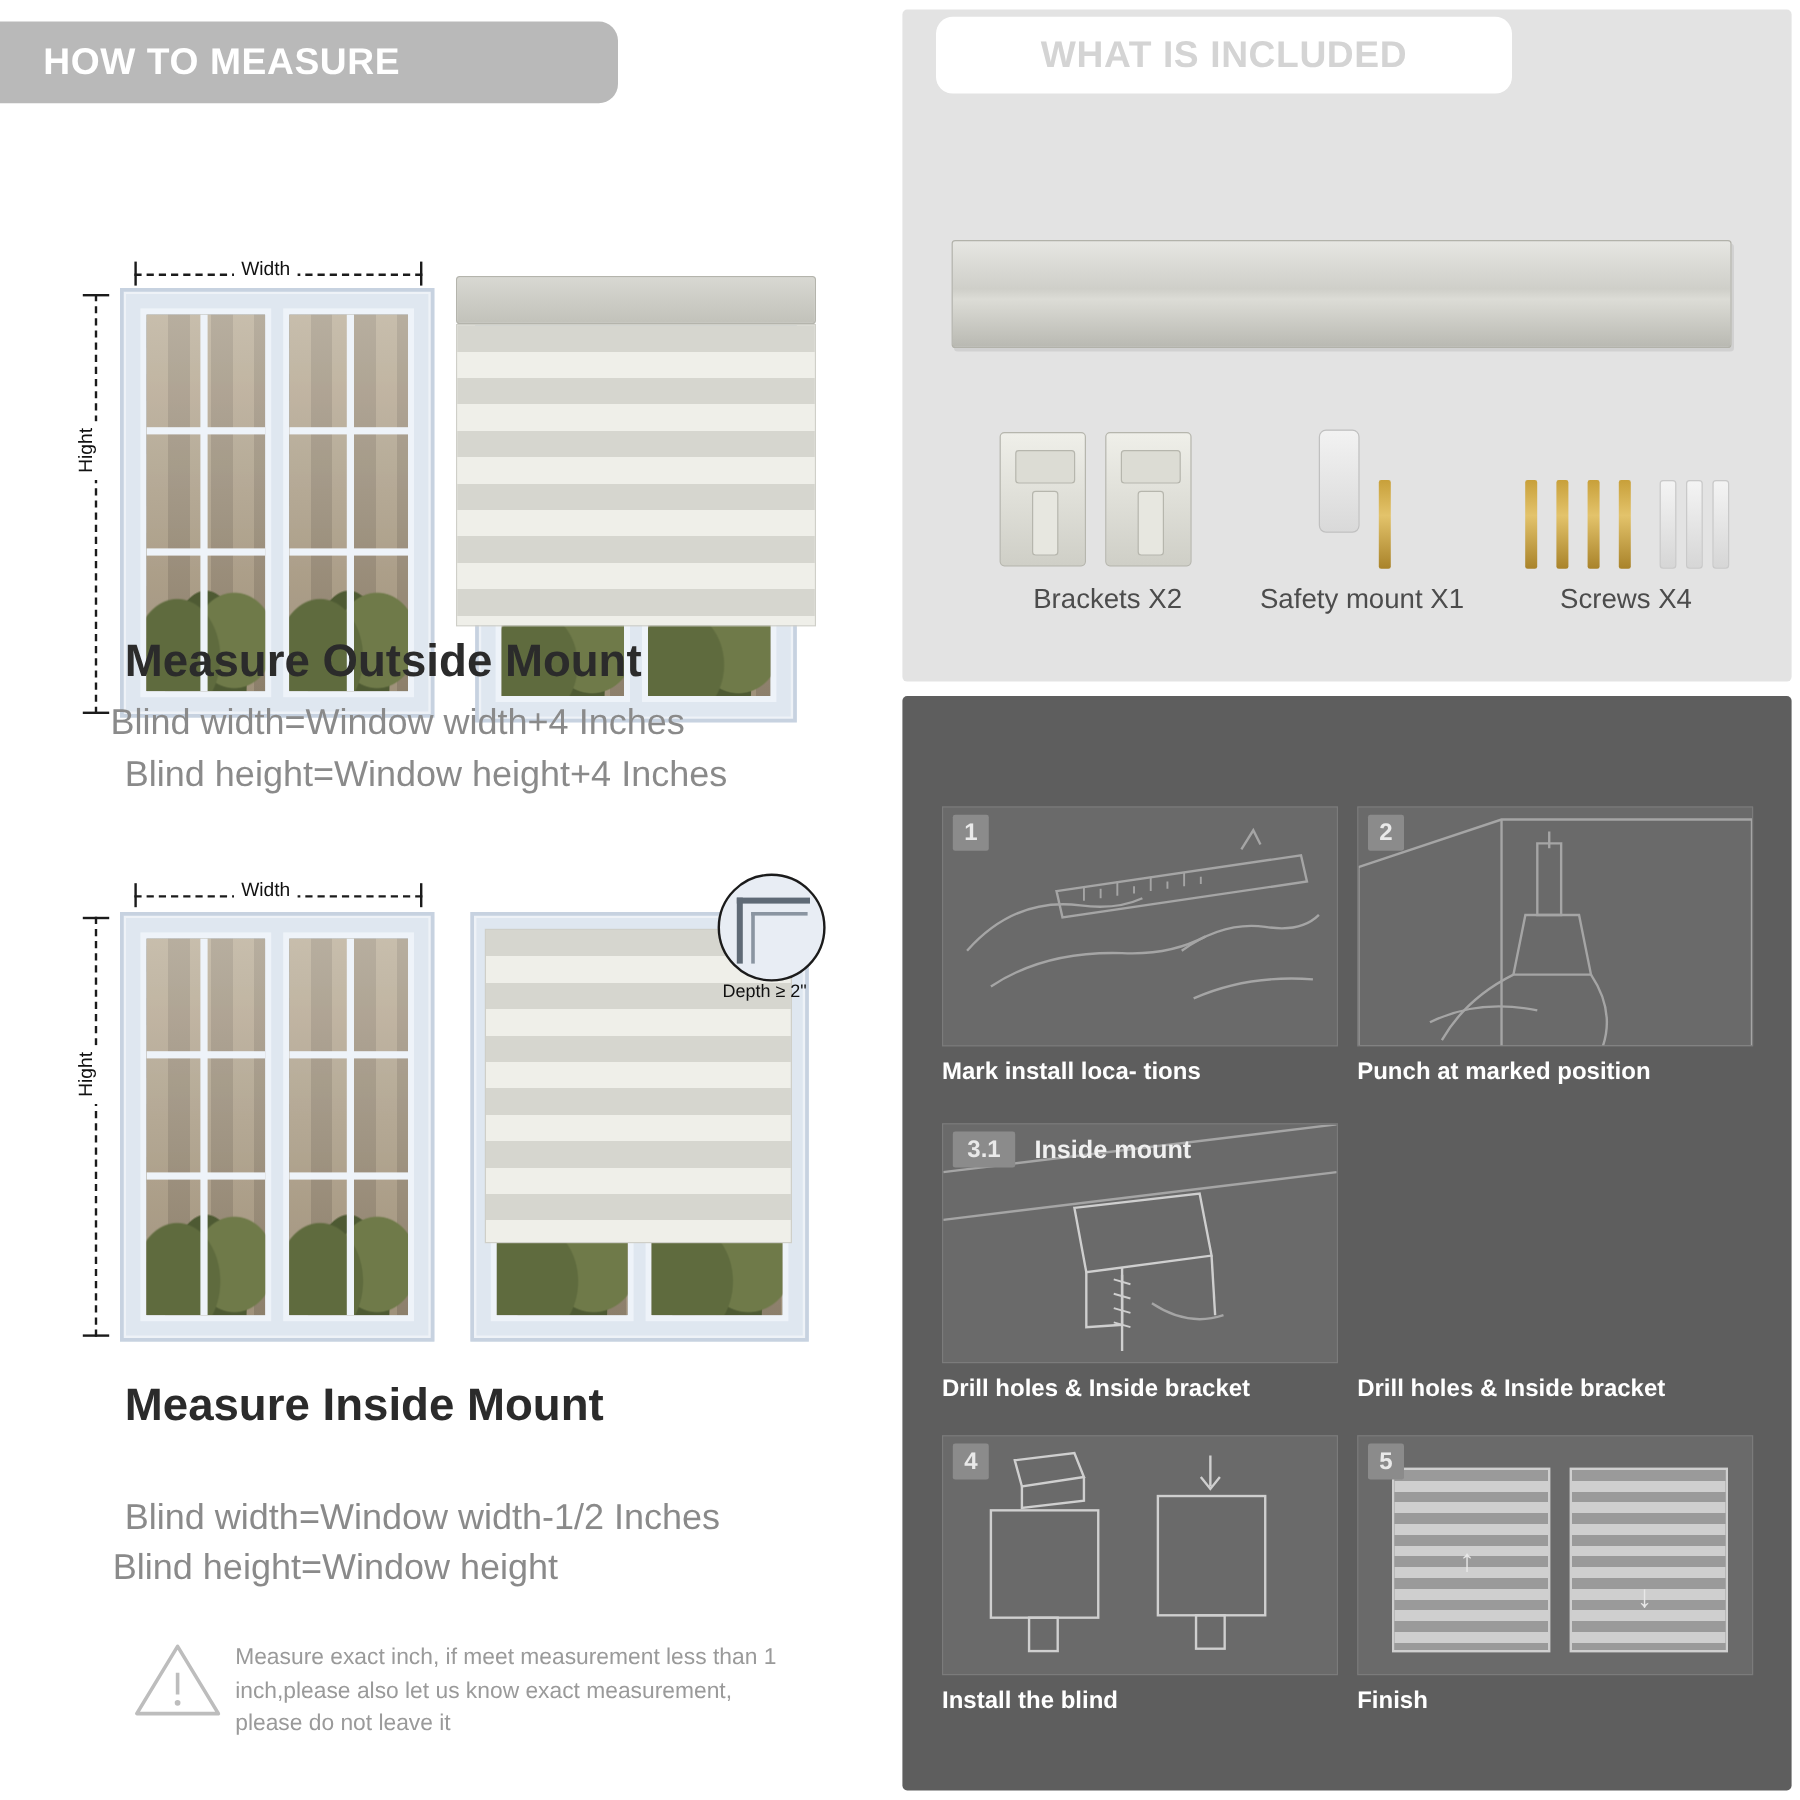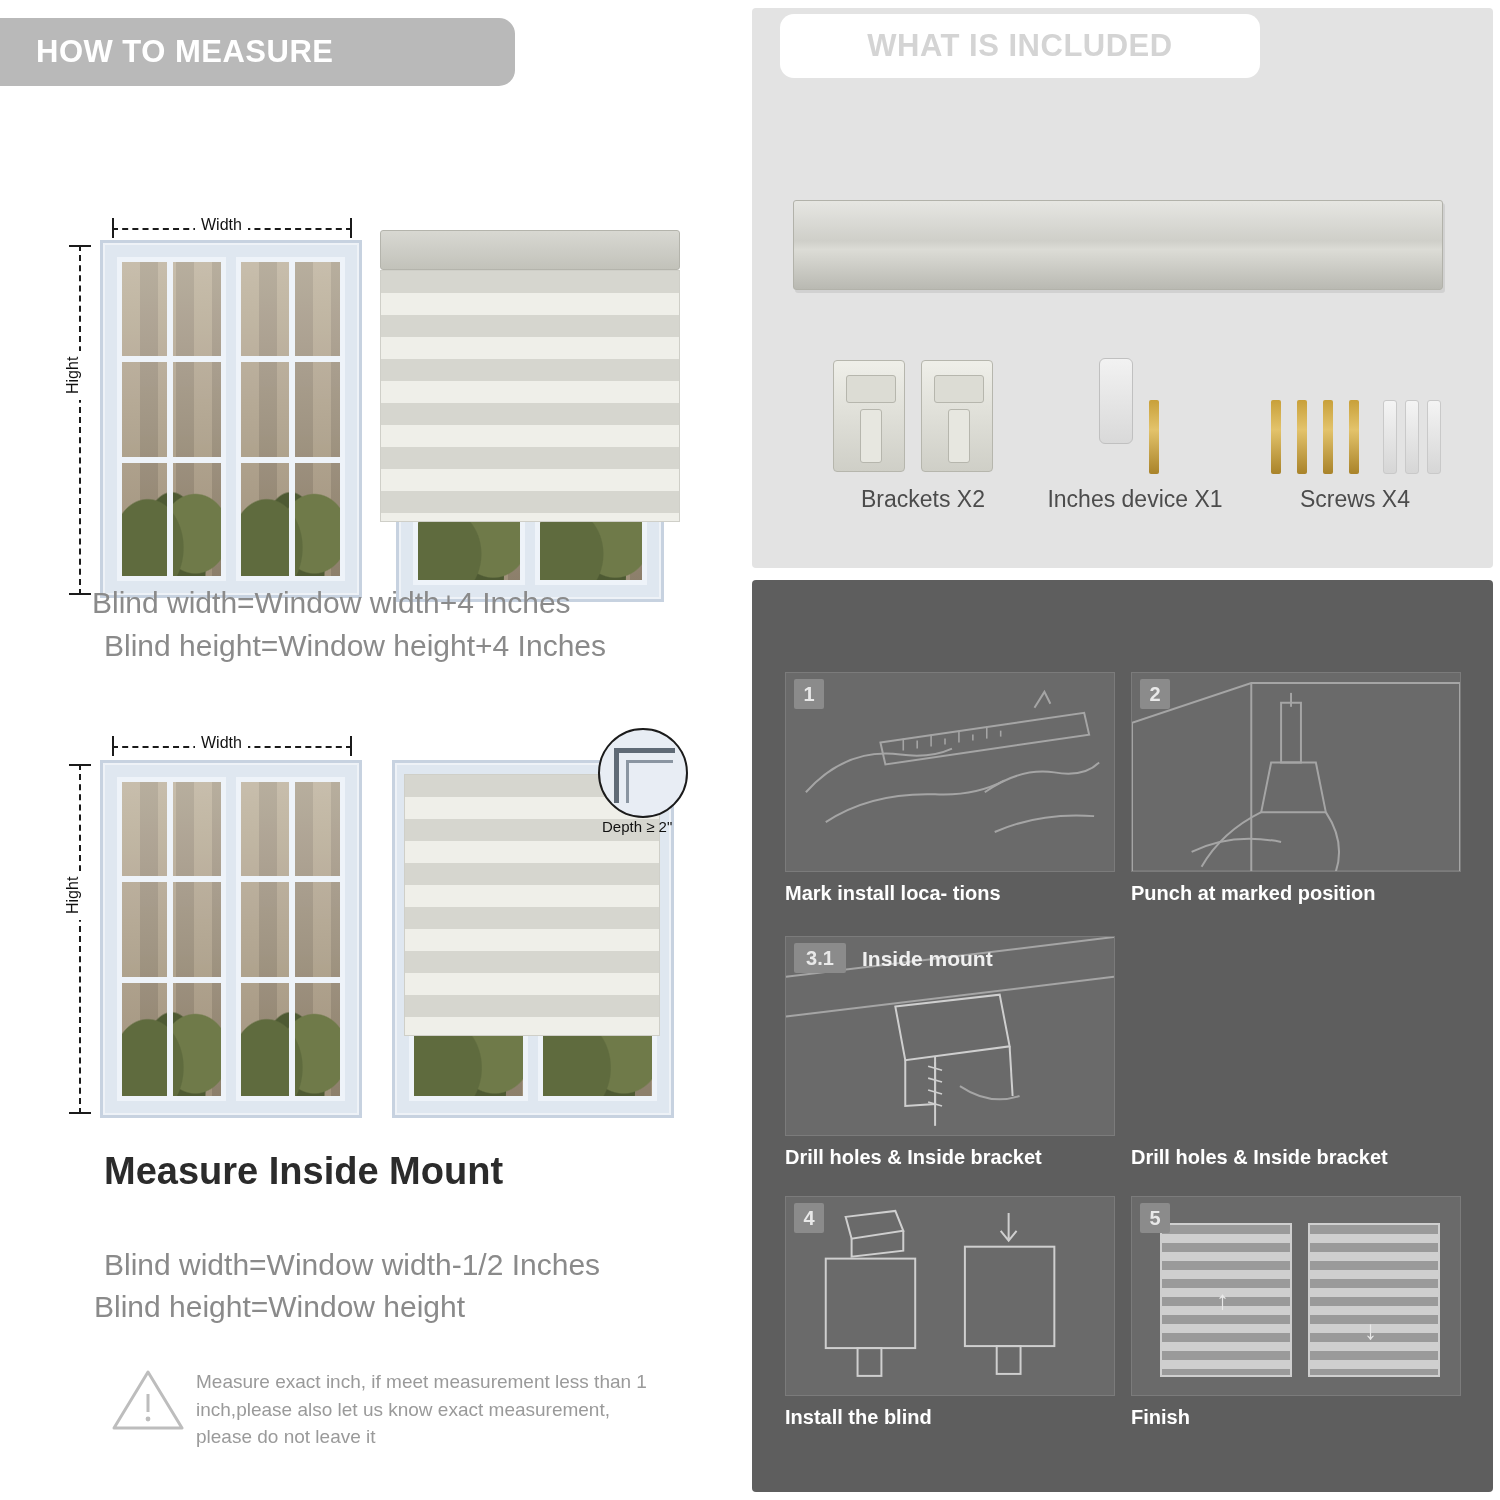--- a/index.html
+++ b/index.html
@@ -239,20 +239,21 @@
                 <div class="tree"></div>
               <div class="mullion-h" style="top:55%;"></div>
             </div>
           </div>
         </div>
         <div class="blind-head" style="left:0;top:0;width:300px;height:40px;"></div>
         <div class="blind-body" style="left:0;top:40px;width:300px;height:252px;"></div>
       </div>
     </div>
 
+    <div class="heading" style="left:104px;top:530px;">Measure Outside Mount</div>
     <div class="line" style="left:92px;top:586px;">Blind width=Window width+4 Inches</div>
     <div class="line" style="left:104px;top:629px;">Blind height=Window height+4 Inches</div>
 
     <div class="measure-block" style="left:0;top:720px;width:745px;height:420px;">
 
       <div class="dimline dim-h" style="left:112px;top:26px;width:240px;"></div>
       <div class="tick" style="left:112px;top:16px;width:2px;height:20px;"></div>
       <div class="tick" style="left:350px;top:16px;width:2px;height:20px;"></div>
       <div class="dim-label" style="left:195px;top:14px;">Width</div>
 
@@ -329,21 +330,21 @@
 
 
     <div class="rail"></div>
 
     <div class="bracket" style="left:88px;top:360px;"></div>
     <div class="bracket" style="left:176px;top:360px;"></div>
     <div class="part-label" style="left:58px;top:486px;width:240px;">Brackets X2</div>
 
     <div class="safety" style="left:354px;top:358px;"></div>
     <div class="screw" style="left:404px;top:400px;"></div>
-    <div class="part-label" style="left:270px;top:486px;width:240px;">Inches device X1</div>
+    <div class="part-label" style="left:270px;top:486px;width:240px;">Safety mount X1</div>
 
     <div class="screw" style="left:526px;top:400px;"></div>
     <div class="screw" style="left:552px;top:400px;"></div>
     <div class="screw" style="left:578px;top:400px;"></div>
     <div class="screw" style="left:604px;top:400px;"></div>
     <div class="anchor" style="left:638px;top:400px;"></div>
     <div class="anchor" style="left:660px;top:400px;"></div>
     <div class="anchor" style="left:682px;top:400px;"></div>
     <div class="part-label" style="left:490px;top:486px;width:240px;">Screws X4</div>
 

